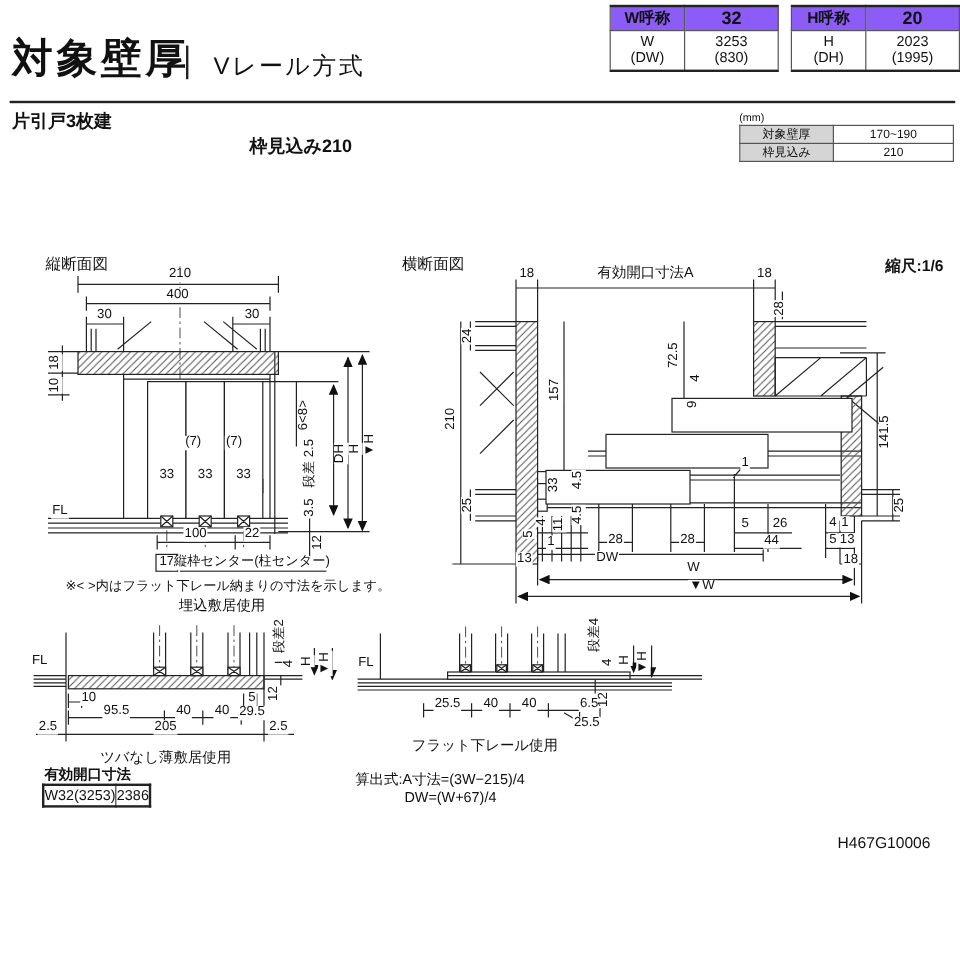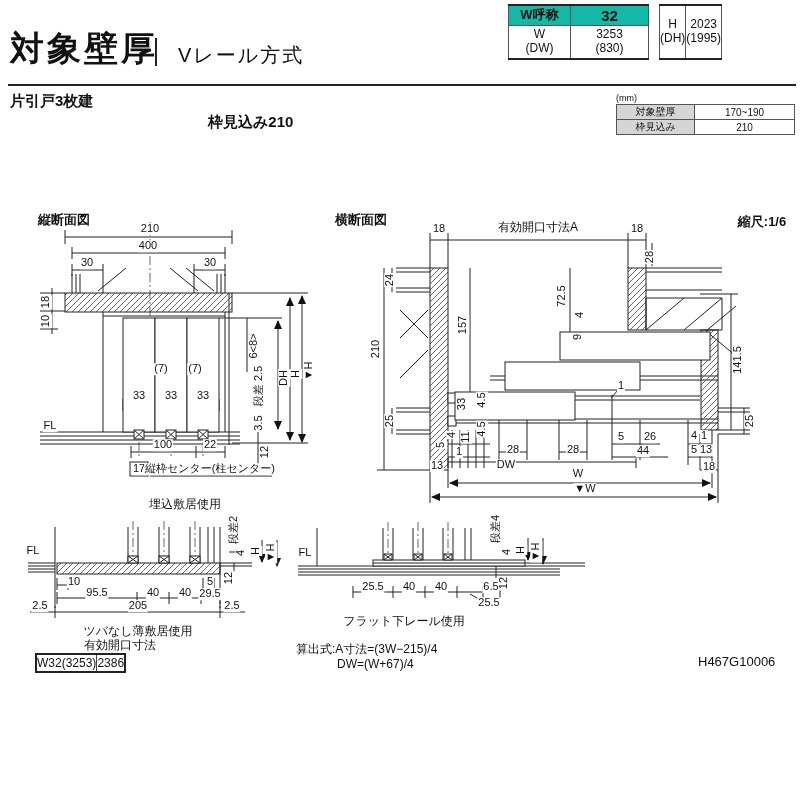--- a/index.html
+++ b/index.html
@@ -12,47 +12,47 @@
   .title-divider { position:absolute; left:155px; top:38px; width:2px; height:28px; background:#222; }
   .method { position:absolute; left:178px; top:42px; font-size:20px; letter-spacing:2px; }
   .head-rule { position:absolute; left:8px; top:84px; width:788px; height:2px; background:#222; }
 
   
   .sizebox { position:absolute; left:508px; top:4px; width:292px; }
   .sizebox .stitle { font-size:13px; font-weight:bold; margin-bottom:4px; }
   .sizebox .twrap { display:flex; gap:10px; }
   table.sz { border-collapse:collapse; border-top:2px solid #222; border-bottom:2px solid #222; }
   table.sz th, table.sz td { border:1px solid #555; text-align:center; vertical-align:middle; }
-  table.sz th { background:#14b8a6; font-size:13px; height:20px; }
+  table.sz th { background:#8b5cf6; font-size:13px; height:20px; }
   table.sz th.big { font-size:15px; }
   table.sz td { font-size:12px; height:34px; line-height:1.15; }
   .szc1 { width:62px; } .szc2 { width:78px; }
 
   
   .sub1 { position:absolute; left:10px; top:92px; font-size:15px; font-weight:bold; }
   .boxed { position:absolute; left:10px; top:111px; font-size:15px; font-weight:bold; border:1.5px solid #222; padding:1px 8px 2px 8px; }
   .sub2 { position:absolute; left:208px; top:113px; font-size:15px; font-weight:bold; }
 
   .mmnote { position:absolute; left:616px; top:93px; width:180px; text-align:left; font-size:9px; }
   table.wall { position:absolute; left:616px; top:104px; border-collapse:collapse; border:1.5px solid #333; }
   table.wall td { border:1px solid #555; font-size:10px; text-align:center; height:14px; }
   table.wall td.lab { background:#d5d5d5; width:78px; }
   table.wall td.val { width:100px; }
 
   
-  .dwtitle { position:absolute; font-size:13px; font-weight:bold; white-space:nowrap;text-align:center; }
+  .dwtitle { position:absolute; font-size:13px; font-weight:normal; white-space:nowrap;text-align:center; }
   .caption { position:absolute; transform:translateX(-50%); font-size:12px; white-space:nowrap; }
   .note { position:absolute; transform:translateX(-50%); white-space:nowrap; }
-  .opent { position:absolute; left:37px; top:637px; font-size:12px; font-weight:normal;margin-left:47px; }
+  .opent { position:absolute; left:37px; top:637px; font-size:12px; font-weight:bold; }
   table.open { position:absolute; left:35px; top:653px; border-collapse:collapse; border:2px solid #222; }
   table.open td { border:1px solid #444; text-align:center; font-size:12px; height:18px; }
   .oc1 { width:130px; } .oc2 { width:62px; }
   .formula1 { position:absolute; left:296px; top:641px; font-size:12px; }
   .formula2 { position:absolute; left:337px; top:657px; font-size:12px; }
-  .doccode { position:absolute; left:698px; top:654px; font-size:13px; }
+  .doccode { position:absolute; left:698px; top:695px; font-size:13px; }
 
   
   .dim { position:absolute; transform:translate(-50%,-50%); font-size:11px; line-height:1.05;
          white-space:nowrap; background:#fff; padding:0 1px; }
   .dim.rot { transform:translate(-50%,-50%) rotate(-90deg); }
 
   svg.linework { position:absolute; left:0; top:0; }
   .lbl-layer { position:absolute; left:0; top:0; width:800px; height:800px; pointer-events:none; }
 </style>
 </head>
@@ -80,20 +80,24 @@
               </td>
           <td>
                 <div>3253</div>
                 <div>(830)</div>
               </td>
         </tr>
       </tbody>
         </table>
       <table class="sz">
         <tbody>
+            <tr>
+          <th class="szc1">H呼称</th>
+          <th class="szc2 big">20</th>
+        </tr>
         <tr>
           <td>
                 <div>H</div>
                 <div>(DH)</div>
               </td>
           <td>
                 <div>2023</div>
                 <div>(1995)</div>
               </td>
         </tr>
@@ -234,20 +238,21 @@
         </g>
       <path d="M384,554 l8,6 M392,554 l-8,6 M414,554 l8,6 M422,554 l-8,6 M444,554 l8,6 M452,554 l-8,6"></path>
       <line x1="528" y1="538" x2="528" y2="560" marker-end="url(#arr)"></line>
       <line x1="543" y1="538" x2="543" y2="564" marker-end="url(#arr)"></line>
     </g>
   </svg>
 
   <div class="dwtitle" style="left:38px; top:211px;">縦断面図</div>
   <div class="dwtitle" style="left:335px; top:211px;">横断面図</div>
 
+  <div class="note" style="left:190px; top:481px; font-size:11px;">※&lt; &gt;内はフラット下レール納まりの寸法を示します。</div>
   <div class="note" style="left:185px; top:496px; font-size:12px;">埋込敷居使用</div>
 
   <div class="caption" style="left:138px; top:623px;">ツバなし薄敷居使用</div>
   <div class="caption" style="left:404px; top:613px;">フラット下レール使用</div>
 
   <div class="lbl-layer">
       <span class="dim" style="left: 150px; top: 229px;">210</span>
       <span class="dim" style="left: 148px; top: 246px;">400</span>
       <span class="dim" style="left: 87px; top: 263px;">30</span>
       <span class="dim" style="left: 210px; top: 263px;">30</span>

